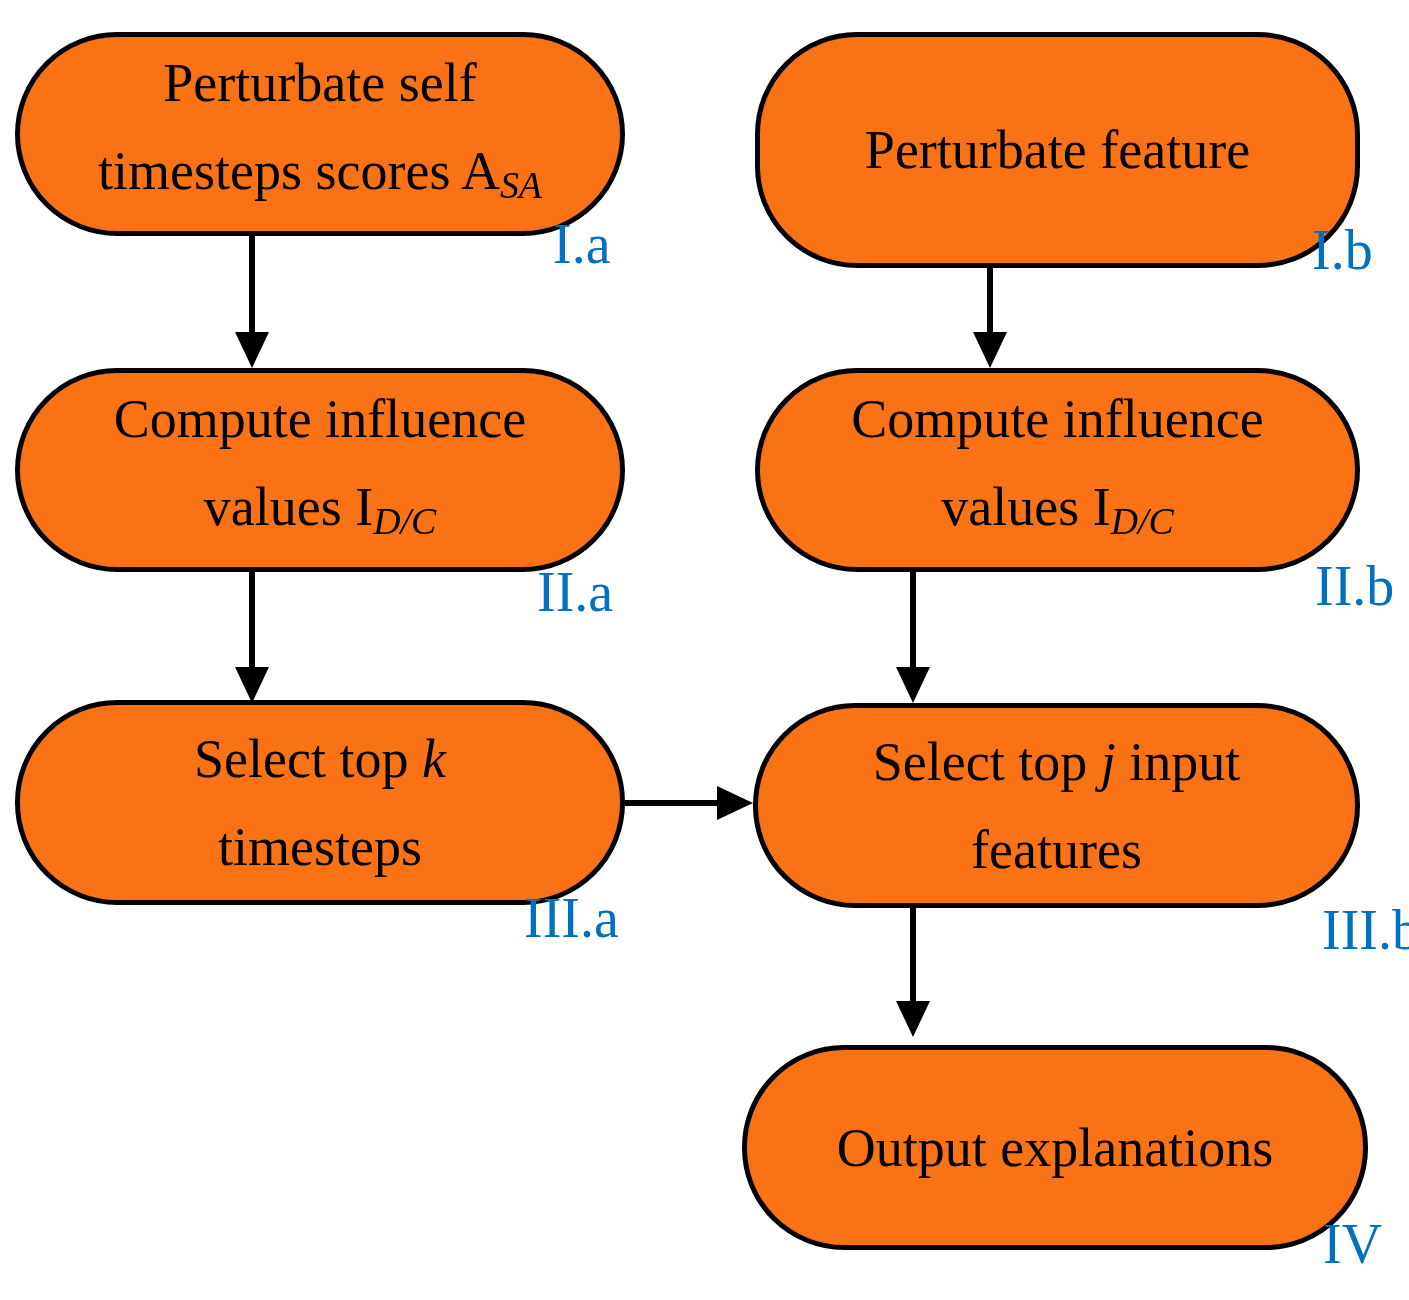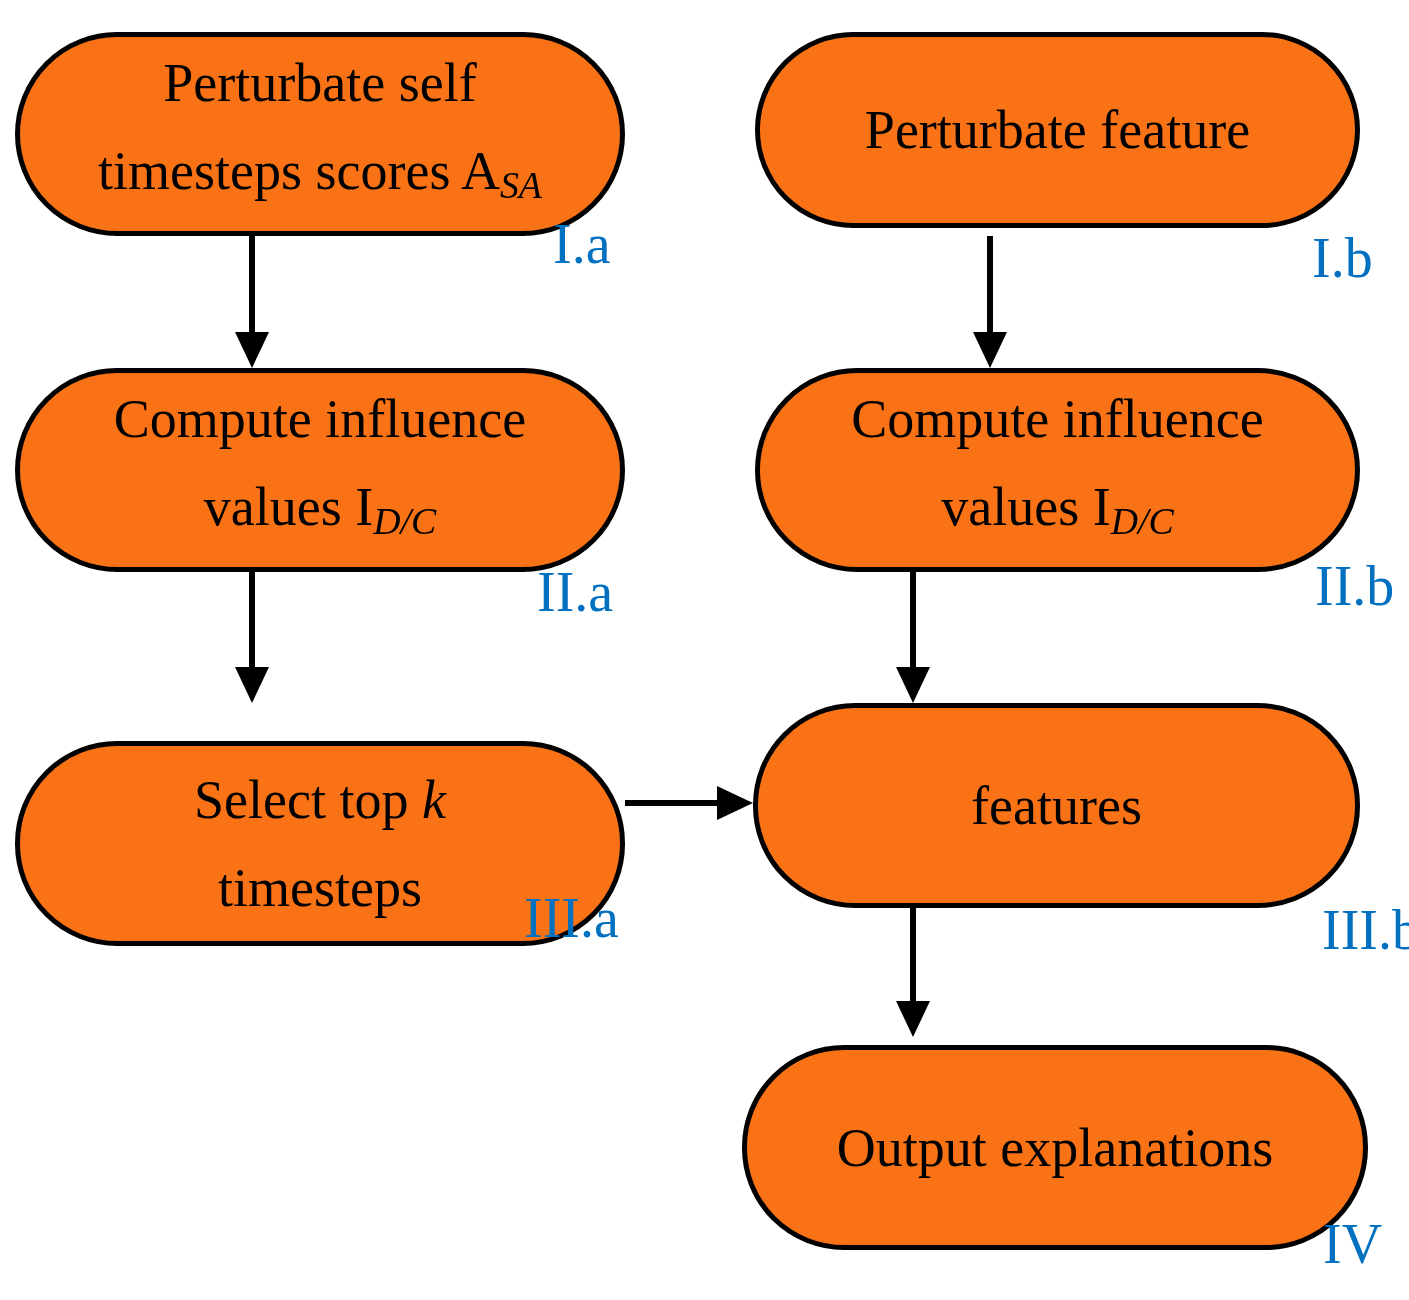--- a/index.html
+++ b/index.html
@@ -85,60 +85,61 @@
     </g>
   </svg>
 
   <div class="node" style="left:15px; top:32px; width:610px; height:204px;">
     <div class="node-text">
         <div class="tline"><span>Perturbate self</span></div>
         <div class="tline"><span>timesteps scores A</span><span class="seg-sub">SA</span></div>
       </div>
   </div>
 
-  <div class="node" style="left:755px; top:32px; width:605px; height:196px;">
+  <div class="node" style="left:755px; top:32px; width:605px; height:236px;">
     <div class="node-text">
         <div class="tline"><span>Perturbate feature</span></div>
       </div>
   </div>
 
   <div class="node" style="left:15px; top:368px; width:610px; height:204px;">
     <div class="node-text">
         <div class="tline"><span>Compute influence</span></div>
         <div class="tline"><span>values I</span><span class="seg-sub">D/C</span></div>
       </div>
   </div>
 
   <div class="node" style="left:755px; top:368px; width:605px; height:204px;">
     <div class="node-text">
         <div class="tline"><span>Compute influence</span></div>
         <div class="tline"><span>values I</span><span class="seg-sub">D/C</span></div>
       </div>
   </div>
 
-  <div class="node" style="left:15px; top:741px; width:610px; height:205px;">
+  <div class="node" style="left:15px; top:700px; width:610px; height:205px;">
     <div class="node-text">
         <div class="tline"><span>Select top </span><span class="seg-i">k</span></div>
         <div class="tline"><span>timesteps</span></div>
       </div>
   </div>
 
   <div class="node" style="left:753px; top:703px; width:607px; height:205px;">
     <div class="node-text">
+        <div class="tline"><span>Select top </span><span class="seg-i">j</span><span> input</span></div>
         <div class="tline"><span>features</span></div>
       </div>
   </div>
 
   <div class="node" style="left:742px; top:1037px; width:626px; height:205px;margin-top:8px;">
     <div class="node-text">
         <div class="tline"><span>Output explanations</span></div>
       </div>
   </div>
 
   <span class="tag" style="left:553px; top:216px;">I.a</span>
-  <span class="tag" style="left:1312px; top:230px;">I.b</span>
+  <span class="tag" style="left:1312px; top:222px;">I.b</span>
   <span class="tag" style="left:537px; top:564px;">II.a</span>
   <span class="tag" style="left:1315px; top:558px;">II.b</span>
   <span class="tag" style="left:524px; top:890px;">III.a</span>
   <span class="tag" style="left:1322px; top:902px;">III.b</span>
   <span class="tag" style="left:1323px; top:1216px;">IV</span>
 
 </div>
 
 </body></html>

